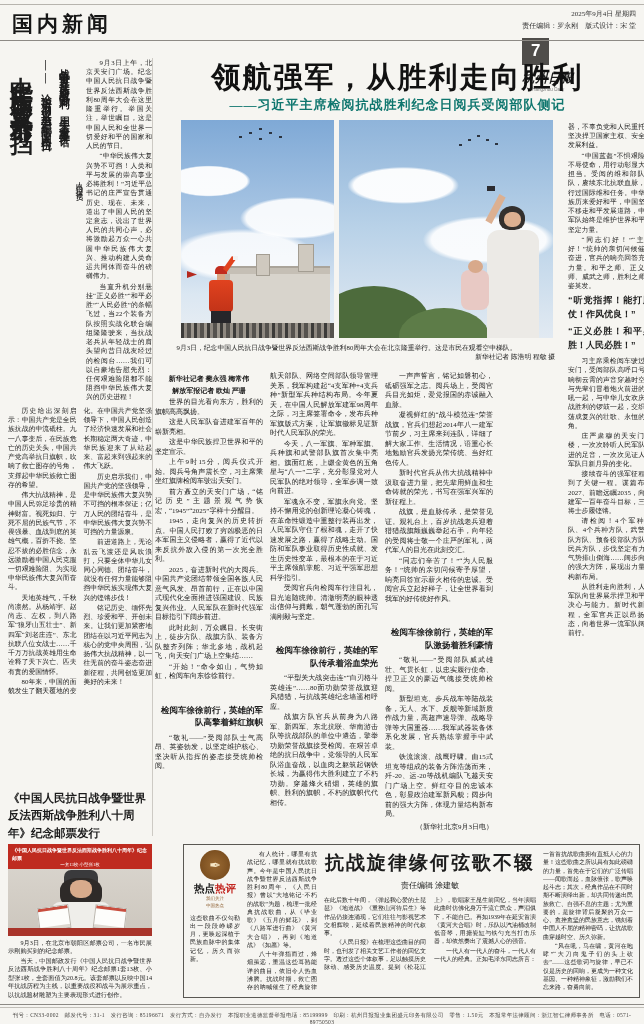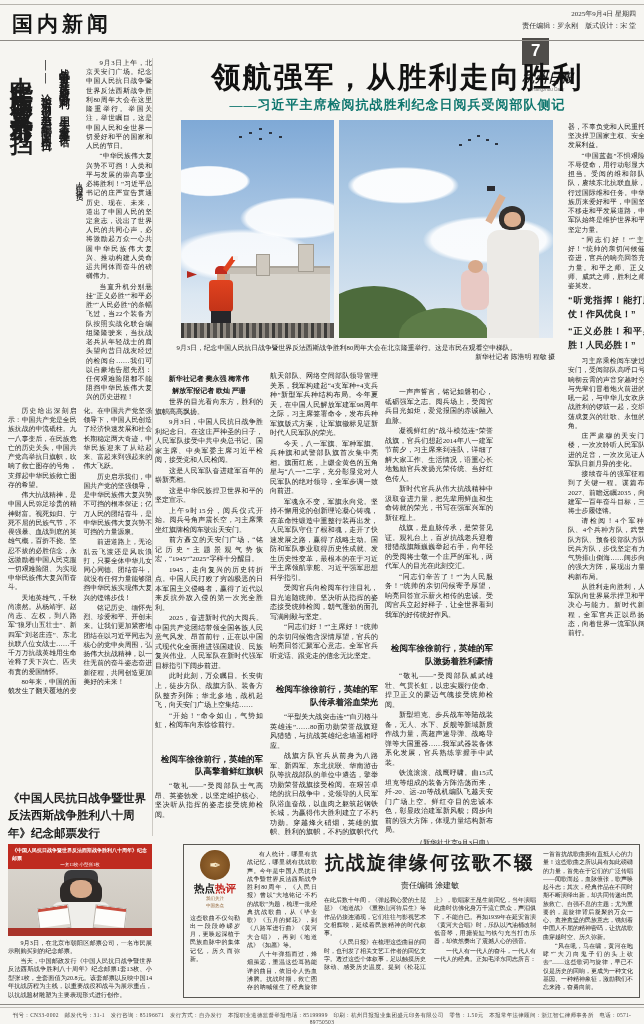--- a/index.html
+++ b/index.html
@@ -170,43 +170,41 @@
 
 <div class="abs smalltext" style="left:163px;top:343px;width:392px;">
   <span style="display:block;text-indent:2em;">9月3日，纪念中国人民抗日战争暨世界反法西斯战争胜利80周年大会在北京隆重举行。这是市民在观看空中梯队。</span>
   <span style="display:block;text-align:right;">新华社记者 陈浩明 程敏 摄</span>
 </div>
 
 <div class="abs smalltext" style="left:155px;top:374px;width:108px;height:464px;font-size:7px;">
     <div class="pa by">新华社记者 樊永强 梅常伟</div>
     <div class="pa by">解放军报记者 欧灿 严珊</div>
     <div class="pa p">世界的目光看向东方，胜利的旗帜高高飘扬。</div>
-    <div class="pa p">9月3日，中国人民抗日战争胜利纪念日。在这庄严神圣的日子，人民军队接受中共中央总书记、国家主席、中央军委主席习近平检阅，接受党和人民检阅。</div>
     <div class="pa p">这是人民军队奋进建军百年的崭新亮相。</div>
     <div class="pa p">这是中华民族捍卫世界和平的坚定宣示。</div>
     <div class="pa p">上午9时15分，阅兵仪式开始。阅兵号角声震长空，习主席乘坐红旗牌检阅车驶出天安门。</div>
     <div class="pa p">前方矗立的天安门广场，“铭记历史”主题景观气势恢宏，“1945”“2025”字样十分醒目。</div>
     <div class="pa p">1945，走向复兴的历史转折点。中国人民打败了穷凶极恶的日本军国主义侵略者，赢得了近代以来反抗外敌入侵的第一次完全胜利。</div>
     <div class="pa p">2025，奋进新时代的大阅兵。中国共产党团结带领全国各族人民意气风发、昂首前行，正在以中国式现代化全面推进强国建设、民族复兴伟业。人民军队在新时代强军目标指引下阔步前进。</div>
     <div class="pa p">此时此刻，万众瞩目。长安街上，徒步方队、战旗方队、装备方队整齐列阵；华北多地，战机起飞，向天安门广场上空集结……</div>
     <div class="pa p">“开始！”命令如山，气势如虹，检阅车向东徐徐前行。</div>
     <div class="pa h">检阅车徐徐前行，英雄的军队高擎着鲜红旗帜</div>
     <div class="pa p">“敬礼——”受阅部队士气高昂、英姿勃发，以坚定维护核心、坚决听从指挥的姿态接受统帅检阅。</div>
   </div>
 <div class="abs smalltext" style="left:270px;top:372px;width:108px;height:466px;font-size:7px;">
     <div class="pa cont">航天部队、网络空间部队领导管理关系，我军构建起“4支军种+4支兵种”新型军兵种结构布局。今年夏天，在中国人民解放军建军98周年之际，习主席签署命令，发布兵种军旗版式方案，让军旗徽标见证新时代人民军队的荣光。</div>
     <div class="pa p">今天，八一军旗、军种军旗、兵种旗和武警部队旗首次集中亮相。旗面红底，上缀金黄色的五角星与“八一”二字，充分彰显党对人民军队的绝对领导，全军步调一致向前进。</div>
     <div class="pa p">军魂永不变，军旗永向党。坚持不懈用党的创新理论凝心铸魂，在革命性锻造中重整行装再出发，人民军队守住了根和魂，走开了快速发展之路，赢得了战略主动。国防和军队事业取得历史性成就、发生历史性变革，最根本的在于习近平主席领航掌舵、习近平强军思想科学指引。</div>
-    <div class="pa p">受阅官兵向检阅车行注目礼，目光追随统帅。坚决听从指挥的姿态接受统帅检阅，朝气蓬勃的面孔写满刚毅与坚定。</div>
-    <div class="pa p">“同志们好！”“主席好！”统帅的亲切问候饱含深情厚望，官兵的响亮回答汇聚军心意志。全军官兵听党话、跟党走的信念无比坚定。</div>
+    <div class="pa p">受阅官兵向检阅车行注目礼，目光追随统帅。清澈明亮的眼神透出信仰与拥戴，朝气蓬勃的面孔写满刚毅与坚定。</div>
     <div class="pa h">检阅车徐徐前行，英雄的军队传承着浴血荣光</div>
     <div class="pa p">“平型关大战突击连”“白刃格斗英雄连”……80面功勋荣誉战旗迎风猎猎，与抗战英雄纪念墙遥相呼应。</div>
     <div class="pa p">战旗方队官兵从前身为八路军、新四军、东北抗联、华南游击队等抗战部队的单位中遴选，擎举功勋荣誉战旗接受检阅。在艰苦卓绝的抗日战争中，党领导的人民军队浴血奋战，以血肉之躯筑起钢铁长城，为赢得伟大胜利建立了不朽功勋。穿越烽火硝烟，英雄的旗帜、胜利的旗帜，不朽的旗帜代代相传。</div>
   </div>
-<div class="abs smalltext" style="left:385px;top:388px;width:108px;height:466px;font-size:7px;">
+<div class="abs smalltext" style="left:385px;top:372px;width:108px;height:466px;font-size:7px;">
     <div class="pa p">一声声誓言，铭记如磐初心，砥砺强军之志。阅兵场上，受阅官兵目光如炬，爱党报国的赤诚融入血脉。</div>
     <div class="pa p">凝视鲜红的“战斗模范连”荣誉战旗，官兵们想起2014年八一建军节前夕，习主席来到连队，详细了解大家工作、生活情况，语重心长地勉励官兵发扬光荣传统、当好红色传人。</div>
     <div class="pa p">新时代官兵从伟大抗战精神中汲取奋进力量，把先辈用鲜血和生命铸就的荣光，书写在强军兴军的新征程上。</div>
     <div class="pa p">战旗，是血脉传承，是荣誉见证。观礼台上，百岁抗战老兵迎着猎猎战旗颤巍巍举起右手，向年轻的受阅将士敬一个庄严的军礼，两代军人的目光在此刻交汇。</div>
     <div class="pa p">“同志们辛苦了！”“为人民服务！”统帅的亲切问候寄予厚望，响亮回答宣示薪火相传的忠诚。受阅官兵立起好样子，让全世界看到我军的好传统好作风。</div>
     <div class="pa h">检阅车徐徐前行，英雄的军队激扬着胜利豪情</div>
     <div class="pa p">“敬礼——”受阅部队威武雄壮、气贯长虹，以忠实履行使命、捍卫正义的豪迈气魄接受统帅检阅。</div>
     <div class="pa p">新型坦克、步兵战车等陆战装备，无人、水下、反舰等新域新质作战力量，高超声速导弹、战略导弹等大国重器……我军武器装备体系化发展，官兵熟练掌握手中武装。</div>
     <div class="pa p">铁流滚滚、战鹰呼啸。由15式坦克等组成的装备方阵浩荡而来，歼-20、运-20等战机编队飞越天安门广场上空。鲜红夺目的忠诚本色，彰显政治建军新风貌；阔步向前的强大方阵，体现力量结构新布局。</div>
     <div class="pa dl">（新华社北京9月3日电）</div>

